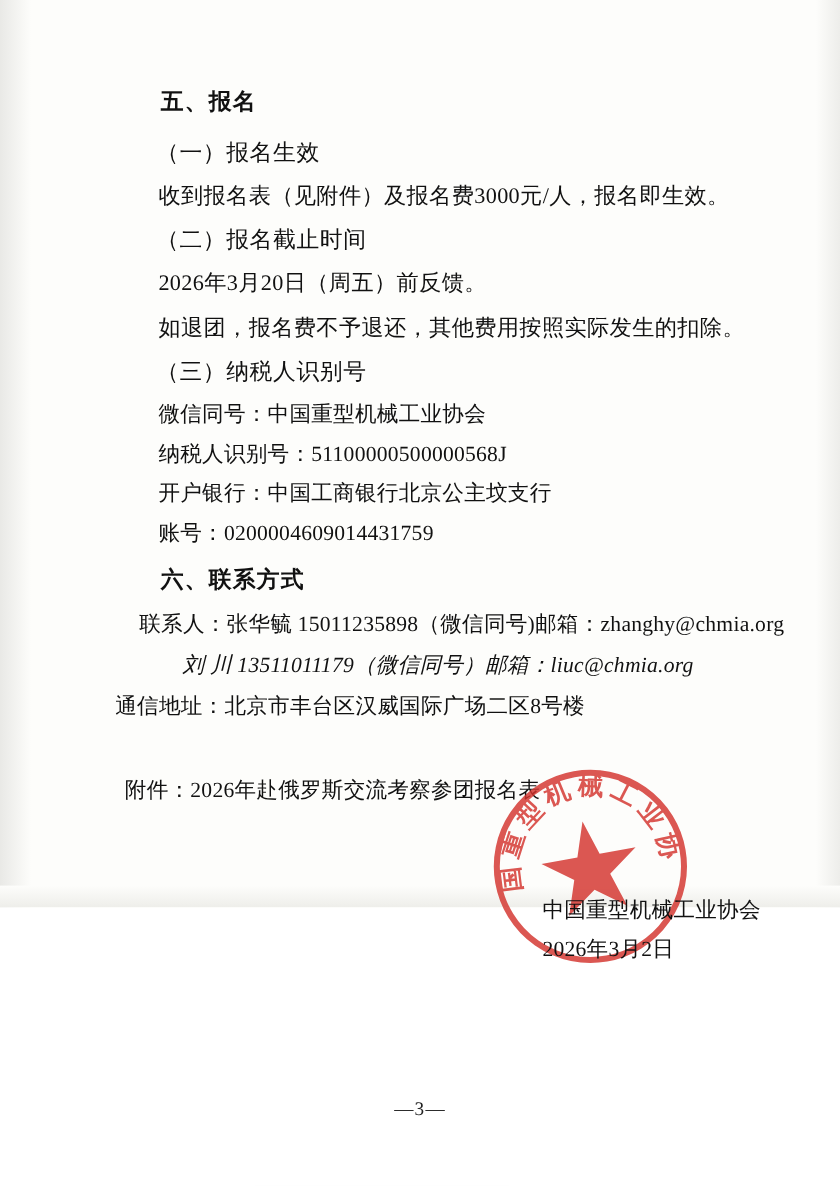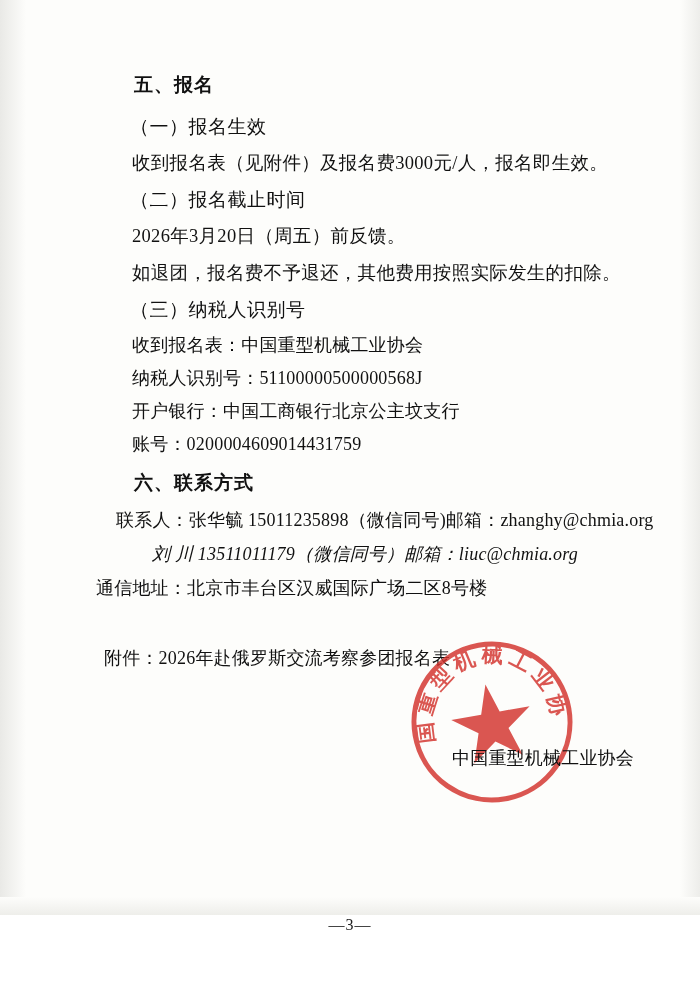--- a/index.html
+++ b/index.html
@@ -11,21 +11,21 @@
     height: 988px;
     background: #ffffff;
     font-family: "Liberation Serif", "DejaVu Serif", serif;
     color: #111111;
     position: relative;
     overflow: hidden;
   }
   .page {
     position: relative;
     width: 700px;
-    height: 915px;
+    height: 756px;
     background: #fdfdfb;
   }
   
   .scan-edge-left {
     position: absolute;
     left: 0; top: 0; bottom: 0;
     width: 26px;
     background: linear-gradient(to right, #e9e9e6 0%, #fdfdfb 100%);
     pointer-events: none;
   }
@@ -156,21 +156,21 @@
     <div class="p-line">收到报名表（见附件）及报名费3000元/人，报名即生效。</div>
 
     <div class="h-sub">（二）报名截止时间</div>
 
     <div class="p-line">2026年3月20日（周五）前反馈。</div>
 
     <div class="p-line">如退团，报名费不予退还，其他费用按照实际发生的扣除。</div>
 
     <div class="h-sub">（三）纳税人识别号</div>
 
-    <div class="acct-line">收到报名表：中国重型机械工业协会</div>
+    <div class="acct-line">微信同号：中国重型机械工业协会</div>
     <div class="acct-line">纳税人识别号：51100000500000568J</div>
     <div class="acct-line">开户银行：中国工商银行北京公主坟支行</div>
     <div class="acct-line">账号：0200004609014431759</div>
 
     <div class="h-section2">六、联系方式</div>
 
     <div class="contact-line">联系人：张华毓  15011235898（微信同号)邮箱：zhanghy@chmia.org</div>
     <div class="contact-line second">刘  川  13511011179（微信同号）邮箱：liuc@chmia.org</div>
 
     <div class="addr-line">通信地址：北京市丰台区汉威国际广场二区8号楼</div>
@@ -188,17 +188,18 @@
         </text>
         <g fill="#d3322c">
           <polygon points="86,48 95.4,76.9 125.8,76.9 101.2,94.8 110.6,123.7 86,105.8 61.4,123.7 70.8,94.8 46.2,76.9 76.6,76.9"></polygon>
         </g>
       </g>
     </svg>
   </div>
 
   <div class="signature-block">
     <div>中国重型机械工业协会</div>
+    <div>2026年3月2日</div>
   </div>
 
   <div class="page-number">—3—</div>
 
 </div>
 
 </body></html>

